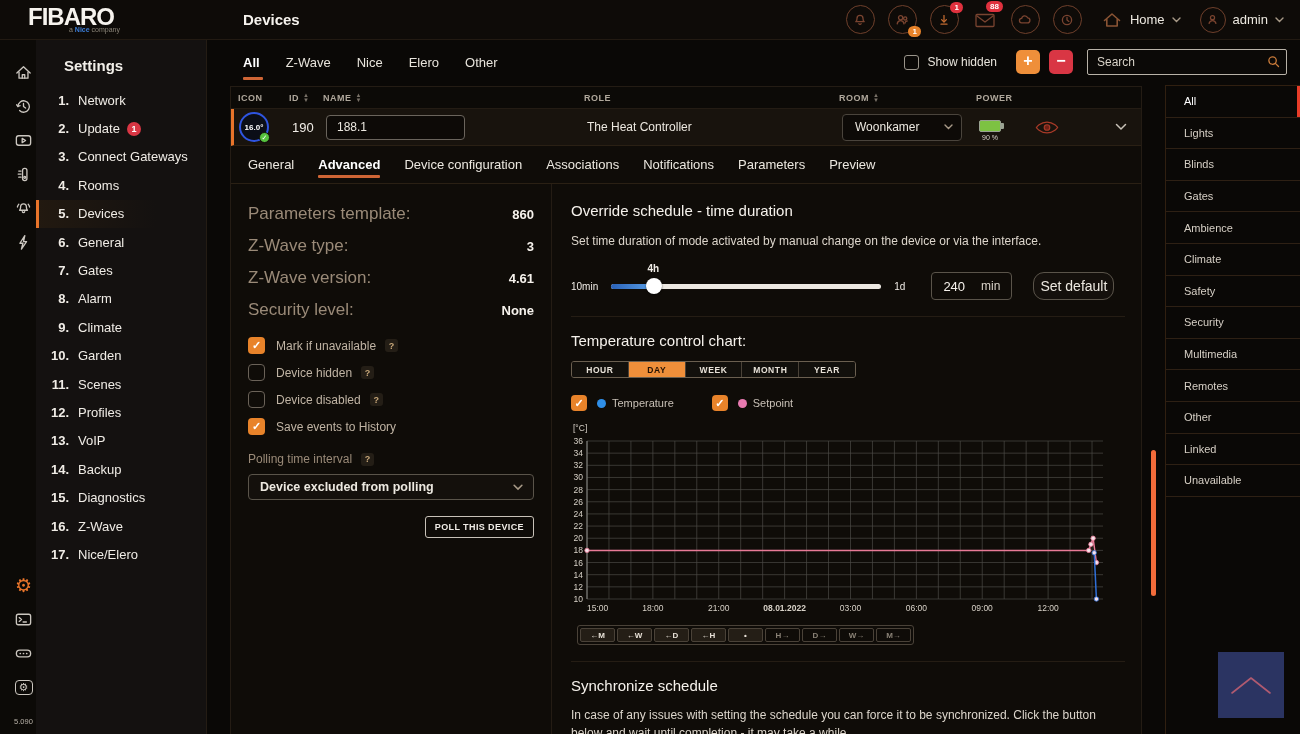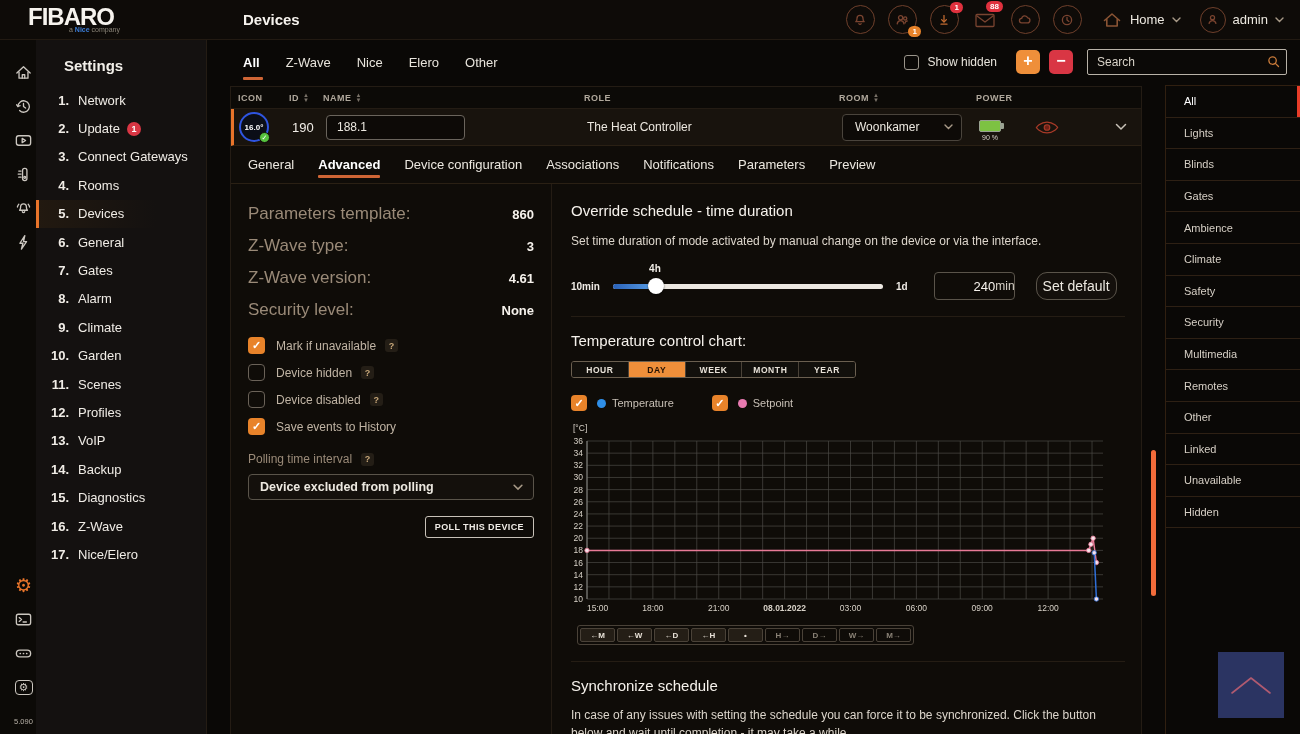--- a/index.html
+++ b/index.html
@@ -142,29 +142,29 @@
   .poll-btn { background:#0f0c08; border:1px solid #c8c2b8; border-radius:3px; color:#f0ece6;
     font-size:9px; font-weight:700; letter-spacing:.4px; padding:5px 9px; cursor:pointer; font-family:"Liberation Sans",sans-serif;}
 
   .right-col { flex:1; padding:18px 16px 0 19px; position:relative; min-width:0;}
   .section-h { font-size:15px; font-weight:400; color:#f6f2ec;}
   .desc { font-size:12px; color:#ddd6cc; margin-top:13px; line-height:1.5; max-width:570px;}
   .divider { border-top:1px solid #251d14; margin-top:16px;}
 
   
   .slider-row { display:flex; align-items:center; margin-top:22px;}
-  .sl-end { font-size:10px; font-weight:700; color:#f0ece6;}
+  .sl-end { font-size:10px; font-weight:400; color:#f0ece6;}
   .sl-wrap { position:relative; width:270px; height:18px; margin:0 13px; cursor:pointer;}
   .sl-track { position:absolute; left:0; right:0; top:6.5px; height:5px; background:#ece8e2; border-radius:3px;}
   .sl-fill { position:absolute; left:0; top:0; height:5px; background:linear-gradient(90deg,#2a62b8,#5aa0e8); border-radius:3px 0 0 3px;}
   .sl-thumb { position:absolute; top:1px; width:16px; height:16px; background:#fff; border-radius:50%;
     box-shadow:0 1px 2px rgba(0,0,0,.6);}
   .sl-vlabel { position:absolute; top:-14px; font-size:10px; font-weight:700; color:#f0ece6;}
   .val-box { margin-left:26px; width:81px; height:28px; border:1px solid #5a544a; border-radius:4px;
-    display:flex; align-items:center; background:#0f0c08;padding-left:28px;}
+    display:flex; align-items:center; background:#0f0c08;}
   .val-num { font-size:13px; color:#f6f2ec; margin-left:11px;}
   .val-unit { font-size:12px; color:#d8d2c8; margin-left:auto; margin-right:11px;}
   .setdef-btn { margin-left:21px; width:81px; height:28px; border:1px solid #5a544a; border-radius:11px;
     background:#14100c; color:#ece8e0; font-size:14px; cursor:pointer; font-family:"Liberation Sans",sans-serif;}
 
   
   .chart-title { margin-top:15px;}
   .ranges { margin-top:12px; display:flex; width:285px; height:17px; border:1px solid #6a5f50; border-radius:3px; overflow:hidden;}
   .range-btn { flex:1; display:grid; place-items:center; font-size:8.5px; font-weight:700; letter-spacing:.6px;
     color:#e8e2d8; cursor:pointer; border-left:1px solid #4a4238; background:#12100c;}
@@ -741,21 +741,20 @@
       <div class="cat-item">Gates</div>
       <div class="cat-item">Ambience</div>
       <div class="cat-item">Climate</div>
       <div class="cat-item">Safety</div>
       <div class="cat-item">Security</div>
       <div class="cat-item">Multimedia</div>
       <div class="cat-item">Remotes</div>
       <div class="cat-item">Other</div>
       <div class="cat-item">Linked</div>
       <div class="cat-item">Unavailable</div>
-      <div class="cat-item">Hidden</div>
     </div>
 
   <button class="scroll-top">
     <svg width="46" height="24" viewBox="0 0 46 24">
         <path d="M4 20 23 5l19 15"></path>
       </svg>
   </button>
 </div>
 
 </body></html>

